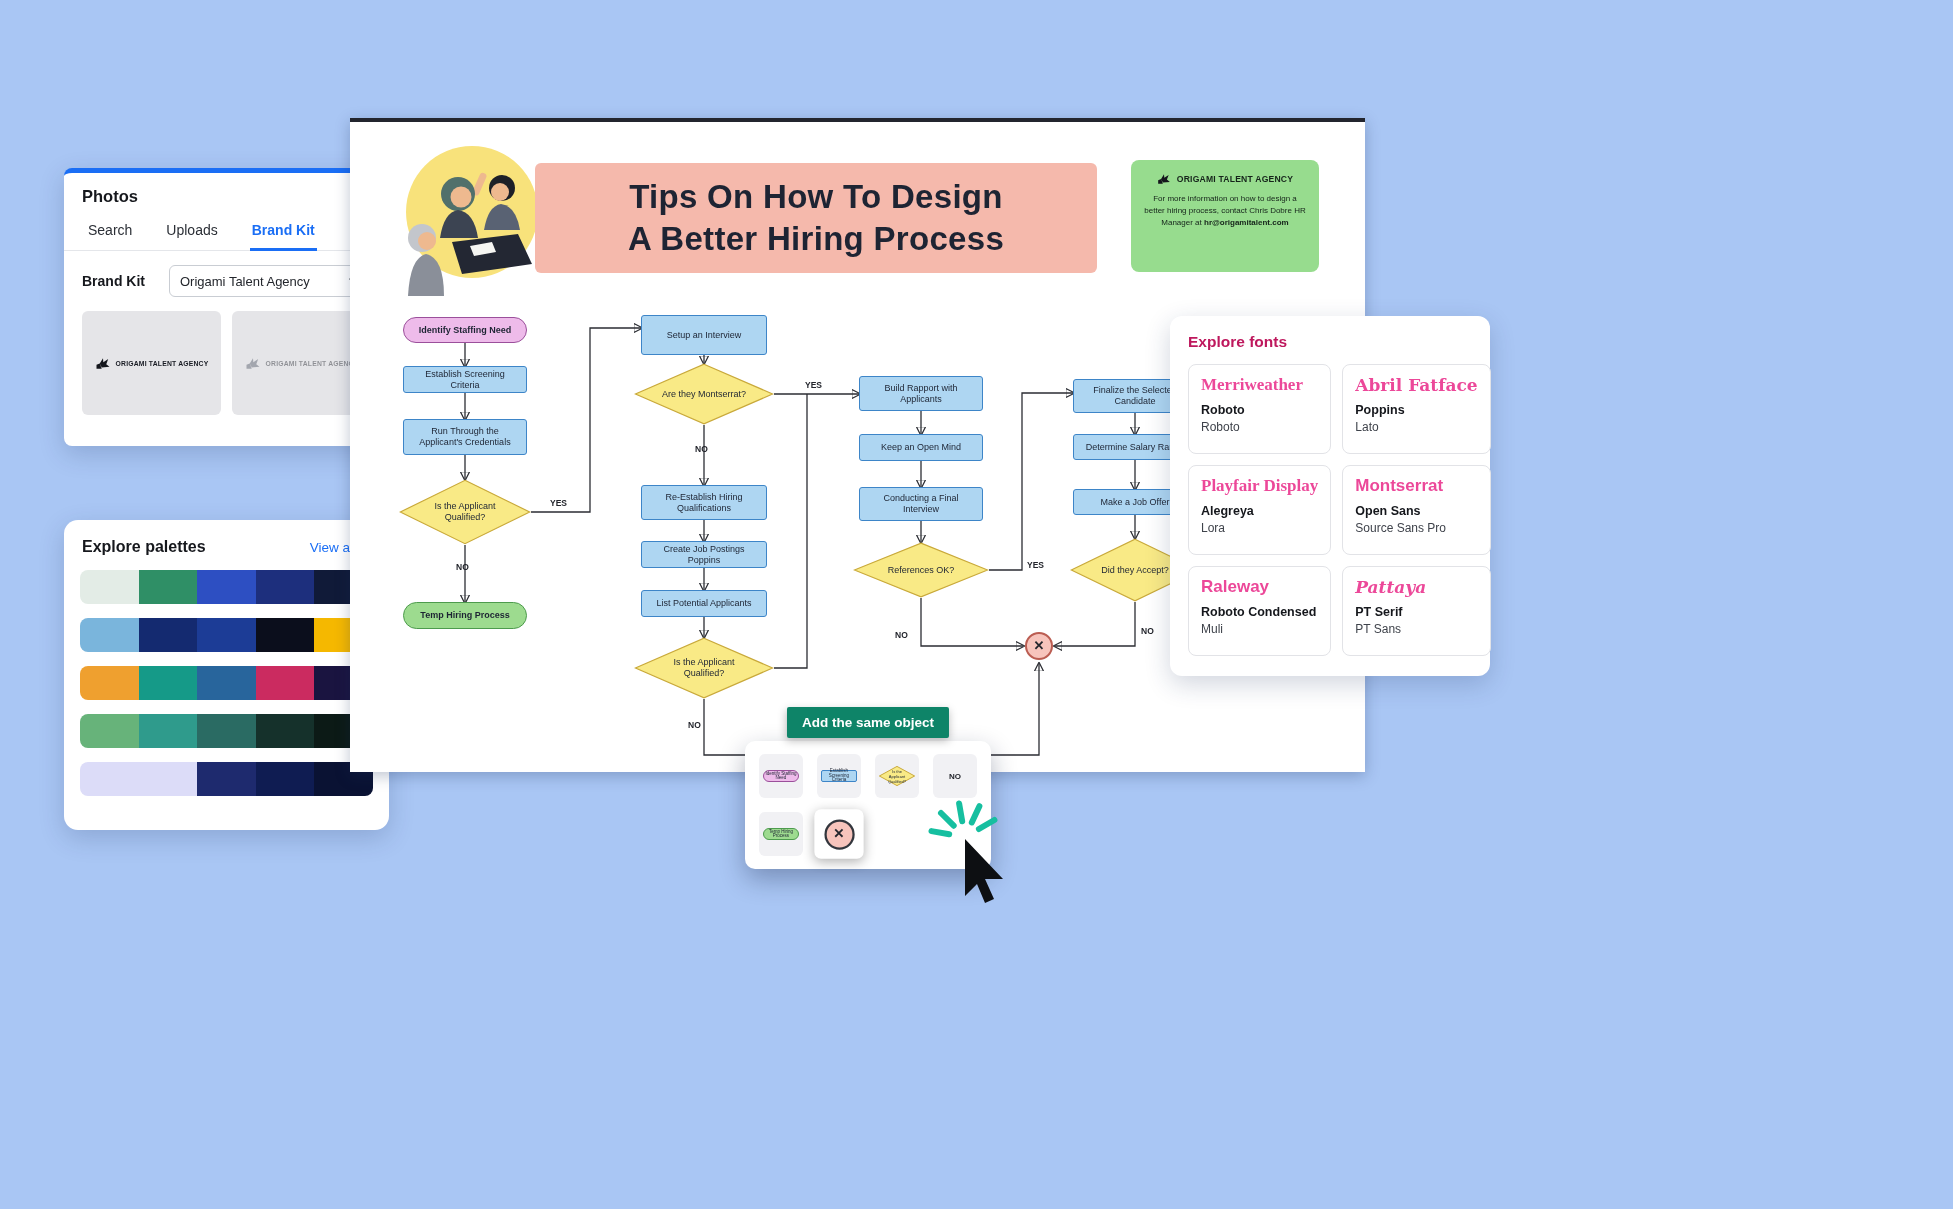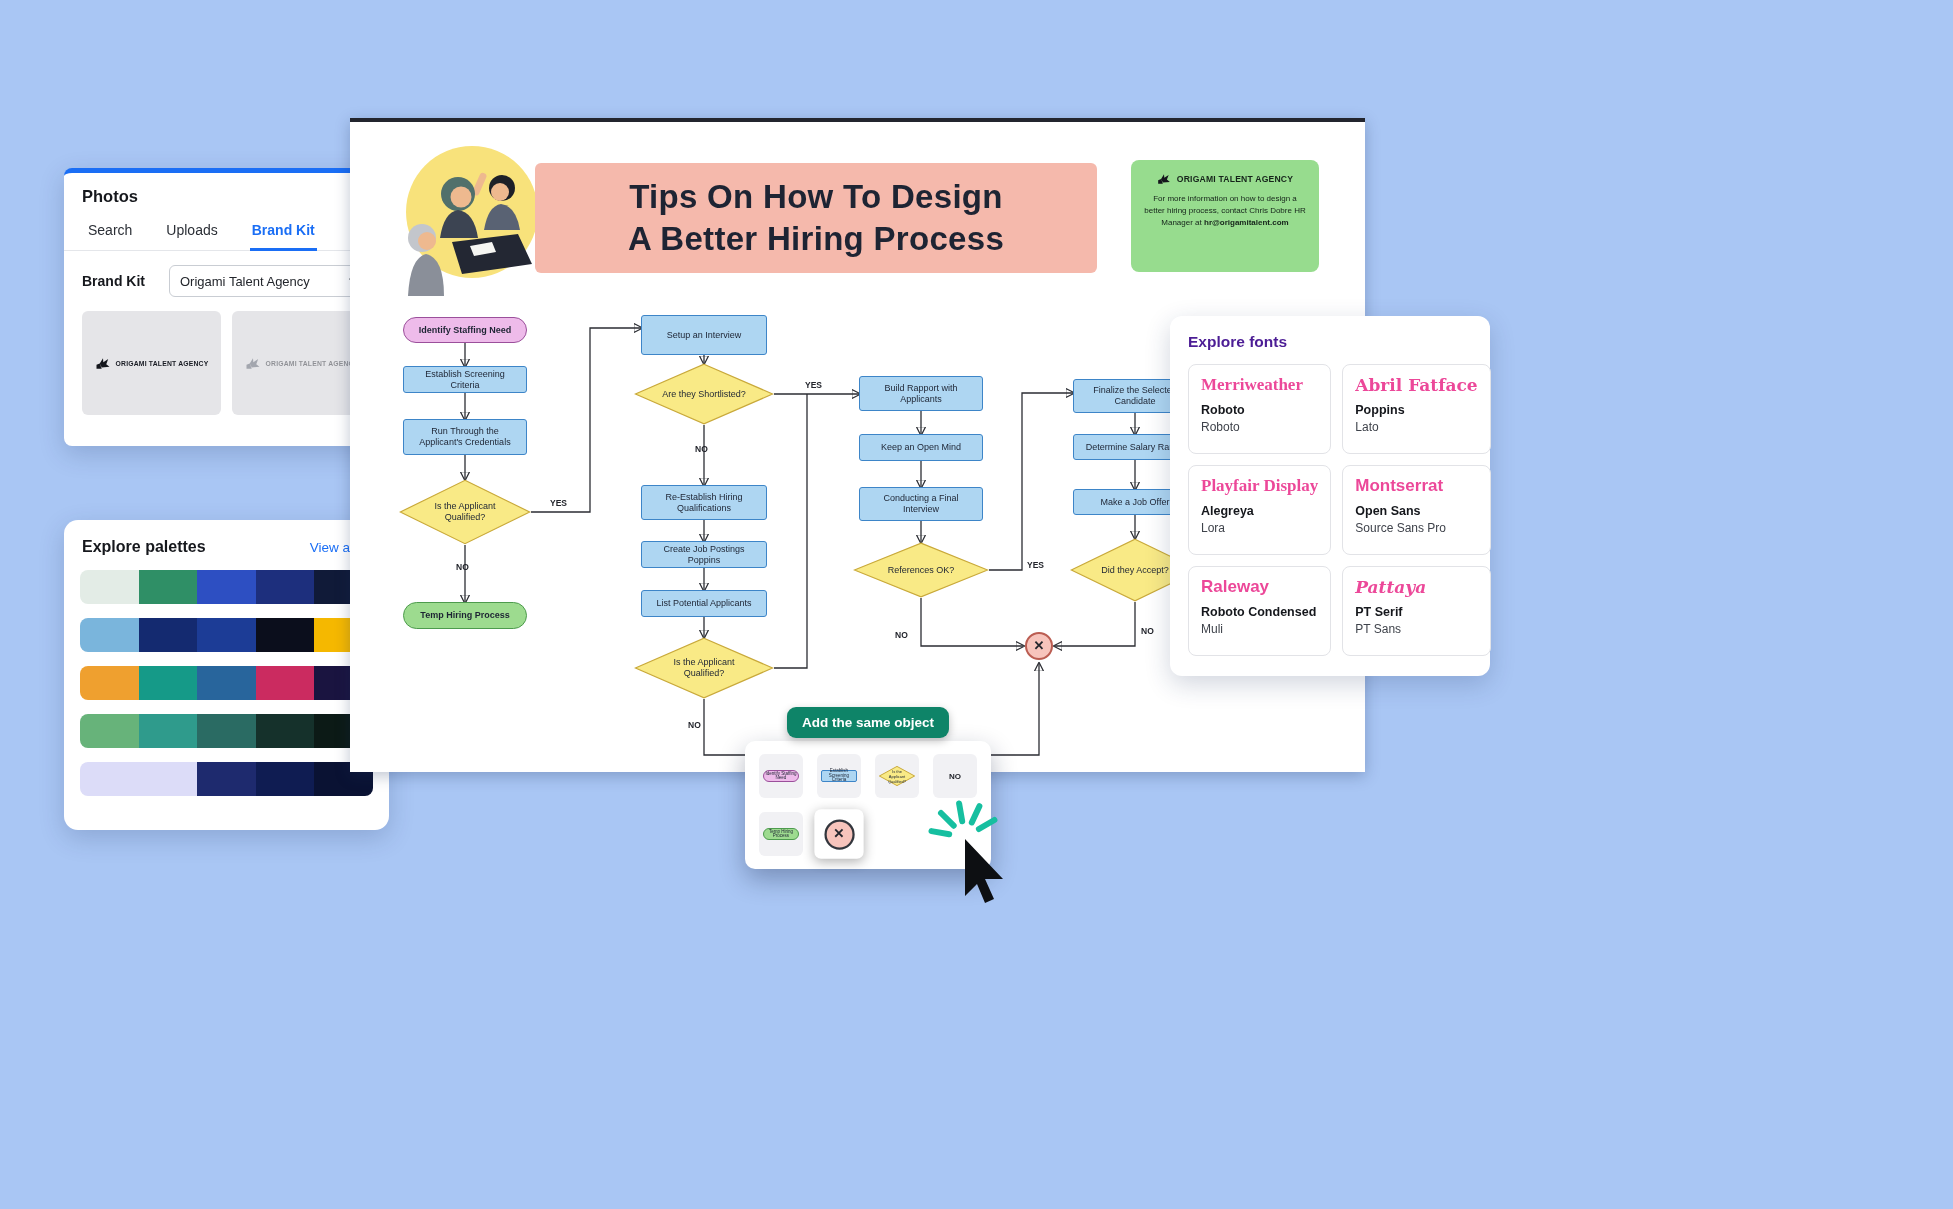--- a/index.html
+++ b/index.html
@@ -70,37 +70,37 @@
   
   .palettes { left:64px; top:520px; width:325px; height:310px; border-radius:14px; padding:18px 16px; }
   .pal-header { display:flex; justify-content:space-between; align-items:center; margin:0 2px 14px; }
   .pal-title { font-size:16px; font-weight:bold; color:#16181d; }
   .view-all { color:var(--accent-blue,#1a6ef5); font-size:13.5px; display:flex; align-items:center; gap:5px; }
   .pal-row { height:34px; border-radius:8px; overflow:hidden; display:flex; margin-bottom:14px; }
   .pal-seg { flex:1; }
 
   
   .fonts { left:1170px; top:316px; width:320px; height:360px; border-radius:12px; padding:17px 18px; z-index:10; }
-  .fonts-title { font-size:15.5px; font-weight:bold; color:#4c1d95; margin:0 0 13px; }
+  .fonts-title { font-size:15.5px; font-weight:bold; color:#be185d; margin:0 0 13px; }
   .fonts-grid { display:grid; grid-template-columns:1fr 1fr; gap:11px; }
   .font-card { border:1px solid #e2e3e7; border-radius:8px; padding:10px 12px; height:90px; background:#fff; }
   .font-display { font-size:17px; color:#ec4899; white-space:nowrap; }
   .fd-serif  { font-family:"Liberation Serif", serif; font-weight:bold; }
   .fd-fat    { font-family:"DejaVu Serif", serif; font-weight:900; }
   .fd-sans   { font-weight:bold; }
   .fd-sans-med { font-weight:600; }
   .fd-script { font-family:"DejaVu Serif", serif; font-style:italic; font-weight:bold; }
   .font-primary { font-size:12.5px; font-weight:bold; color:#15171c; margin-top:8px; }
   .font-secondary { font-size:12px; color:#3f434b; margin-top:3px; }
 
   
   .popup { position:absolute; left:745px; top:707px; width:246px; height:164px; z-index:30; }
   .popup-btn { position:absolute; left:50%; transform:translateX(-50%); top:0; z-index:2;
                background:var(--teal-button,#0e8468); color:#fff; font-size:13.5px; font-weight:bold;
-               padding:8px 15px; border-radius:9px; white-space:nowrap; box-shadow:0 3px 8px rgba(0,0,0,.25); }
+               padding:8px 15px; border-radius:2px; white-space:nowrap; box-shadow:0 3px 8px rgba(0,0,0,.25); }
   .popup-panel { position:absolute; left:0; top:34px; width:246px; height:128px; background:#fff;
                  border-radius:10px; box-shadow:0 10px 26px rgba(15,25,60,.32); padding:13px 10px;
                  display:grid; grid-template-columns:repeat(4,44px); grid-auto-rows:44px; gap:14px;
                  justify-content:center; }
   .thumb { background:#f1f1f4; border-radius:6px; display:flex; align-items:center; justify-content:center;
            position:relative; }
   .thumb.selected { background:#fff; box-shadow:0 3px 10px rgba(0,0,0,.30); transform:scale(1.12); }
   .mini-pill, .mini-rect { width:36px; height:12px; display:flex; align-items:center; justify-content:center;
                            font-size:4.5px; line-height:1; color:#1d2433; text-align:center; }
   .mini-pill { border-radius:6px; }
@@ -208,21 +208,21 @@
       <span>Temp Hiring Process</span>
     </div>
 
   <div class="node rect" style="left:291px;top:197px;width:126px;height:40px">
       <span>Setup an Interview</span>
     </div>
   <div class="node diamond" style="left:284px;top:245px;width:140px;height:62px">
     <svg viewBox="0 0 100 50" preserveAspectRatio="none">
         <polygon points="50,1 99,25 50,49 1,25"></polygon>
       </svg>
-    <span>Are they Shortlisted?</span>
+    <span>Are they Montserrat?</span>
   </div>
   <div class="node rect" style="left:291px;top:367px;width:126px;height:35px">
       <span>Re-Establish Hiring Qualifications</span>
     </div>
   <div class="node rect" style="left:291px;top:423px;width:126px;height:27px">
       <span>Create Job Postings Poppins</span>
     </div>
   <div class="node rect" style="left:291px;top:472px;width:126px;height:27px">
       <span>List Potential Applicants</span>
     </div>

